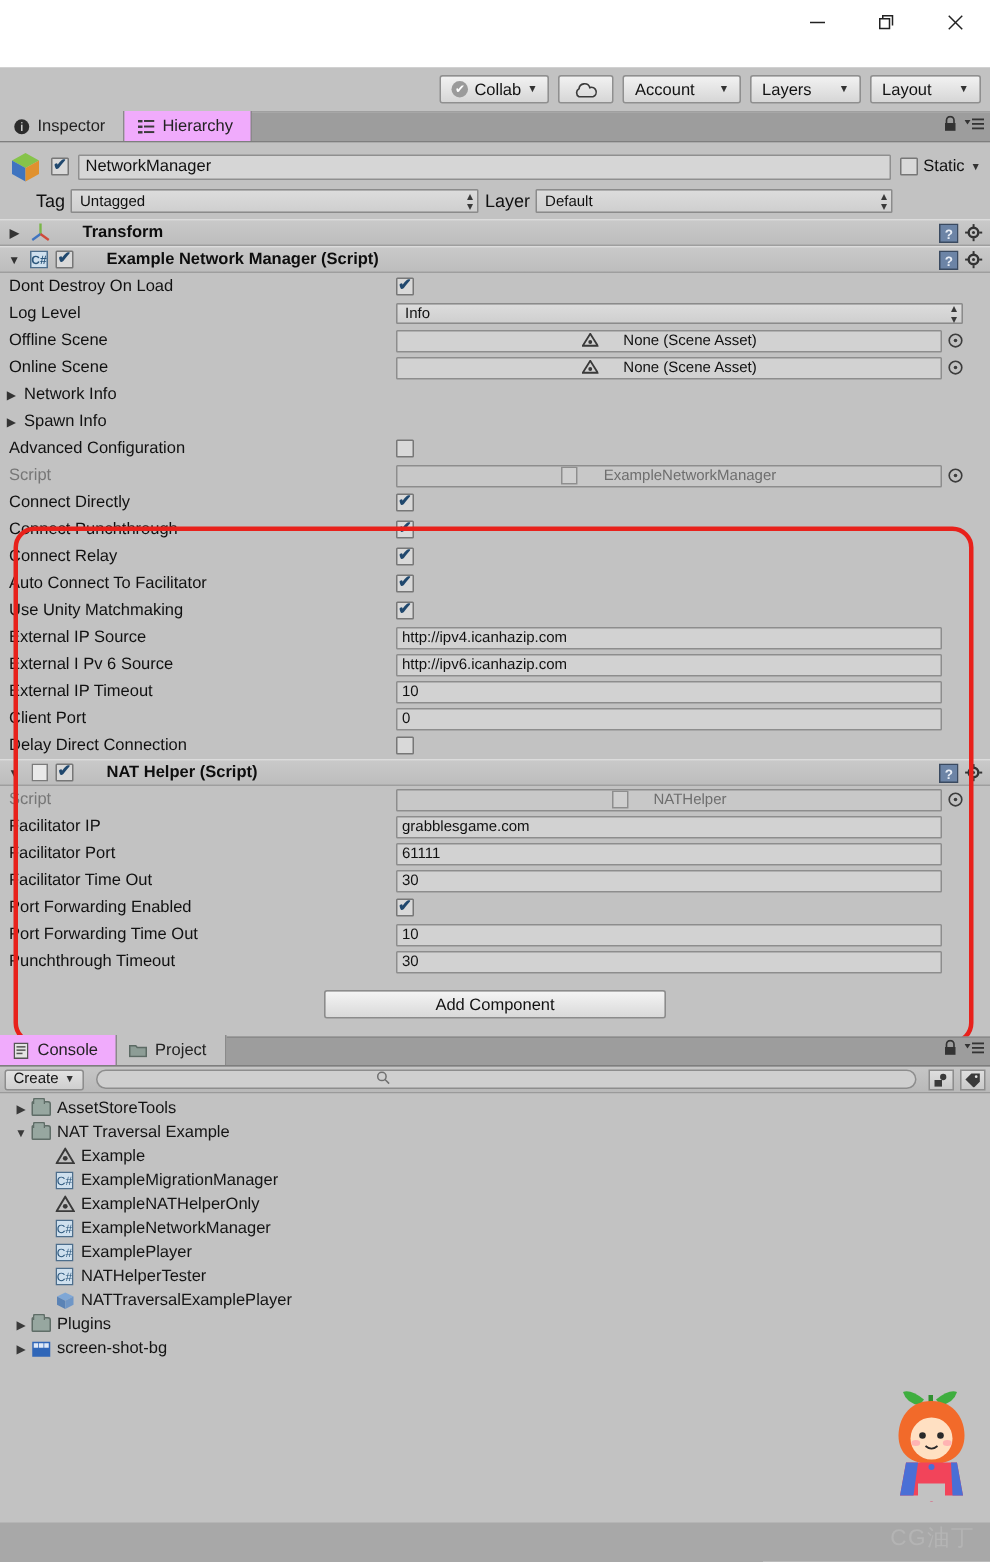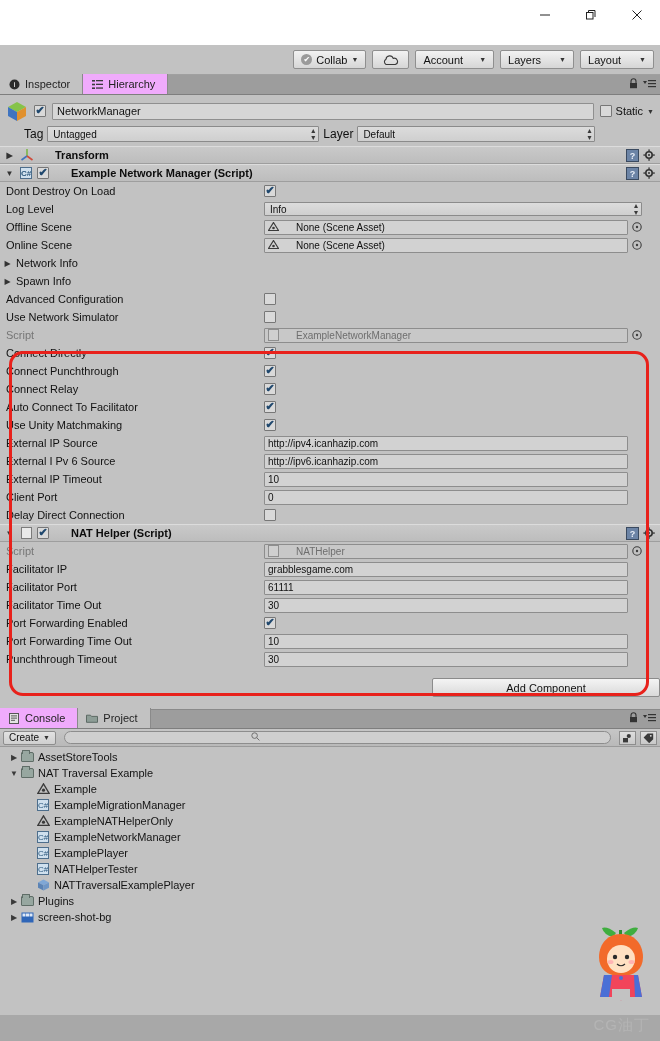--- a/index.html
+++ b/index.html
@@ -116,40 +116,40 @@
   .row { display:flex; align-items:center; height:18px; padding-left:6px; }
   .row .lbl { width:258px; font-size:11px; color:#111; flex:none; }
   .row .lbl.dim { color:#767676; }
   .row .lbl.indentarrow { display:flex; align-items:center; gap:3px; }
   .field {
     height:15px; background:#d2d2d2; border:1px solid #8d8d8d;
     display:flex; align-items:center; padding:0 3px; font-size:10px; color:#111;
     border-radius:1px;
   }
   .field.wide { width:364px; }
-  .field.objref { width:364px; gap:17px; }
+  .field.objref { width:364px; gap:17px;justify-content:center; }
   .field.dimtext { color:#6e6e6e; background:#c8c8c8; }
   .picker { width:13px;height:13px; margin-left:3px; flex:none; }
   .unity-mini {
     width:11px;height:11px; flex:none; display:inline-flex;
     align-items:center;justify-content:center;
   }
   .scriptglyph{
     width:11px;height:12px;flex:none;background:#cfcfcf;
     border:1px solid #8e8e8e; position:relative;
   }
 
   
   .redbox {
     position:absolute; border:3px solid #e8211b; border-radius:14px;
     pointer-events:none;
   }
 
   
-  .addcomp-wrap { display:flex; justify-content:flex-end; padding:10px 0 12px 0;}
+  .addcomp-wrap { display:flex; justify-content:center; padding:10px 0 12px 0;}
   .addcomp {
     width:228px; height:19px;
     background: linear-gradient(#f4f4f4,#d9d9d9);
     border:1px solid #8b8b8b; border-radius:2px;
     display:flex;align-items:center;justify-content:center;
     font-size:11px;color:#111;
   }
 
   
   .projpanel { background:#c2c2c2; }
@@ -449,24 +449,20 @@
           <span class="foldout">▶</span>
           <span>Spawn Info</span>
         </span>
       </div>
 
       <div class="row">
         <span class="lbl">Advanced Configuration</span>
         <span class="cbx"></span>
       </div>
 
-      <div class="row">
-        <span class="lbl">Use Network Simulator</span>
-        <span class="cbx"></span>
-      </div>
 
       <div class="row">
         <span class="lbl dim">Script</span>
         <div class="field objref dimtext">
           <span class="scriptglyph"></span>
           <span>ExampleNetworkManager</span>
         </div>
         <span class="picker">
           <svg width="12" height="12" viewBox="0 0 12 12">
               <circle cx="6" cy="6" r="4.2" fill="none" stroke="#3d3d3d" stroke-width="1.1"></circle>

